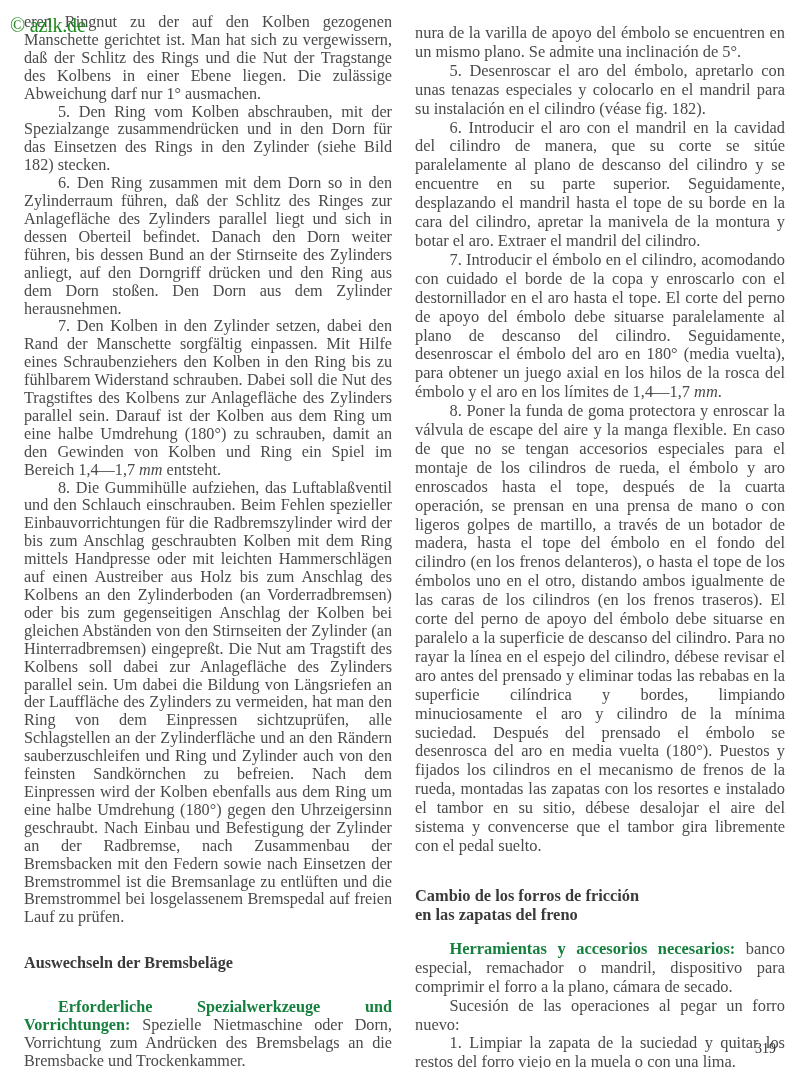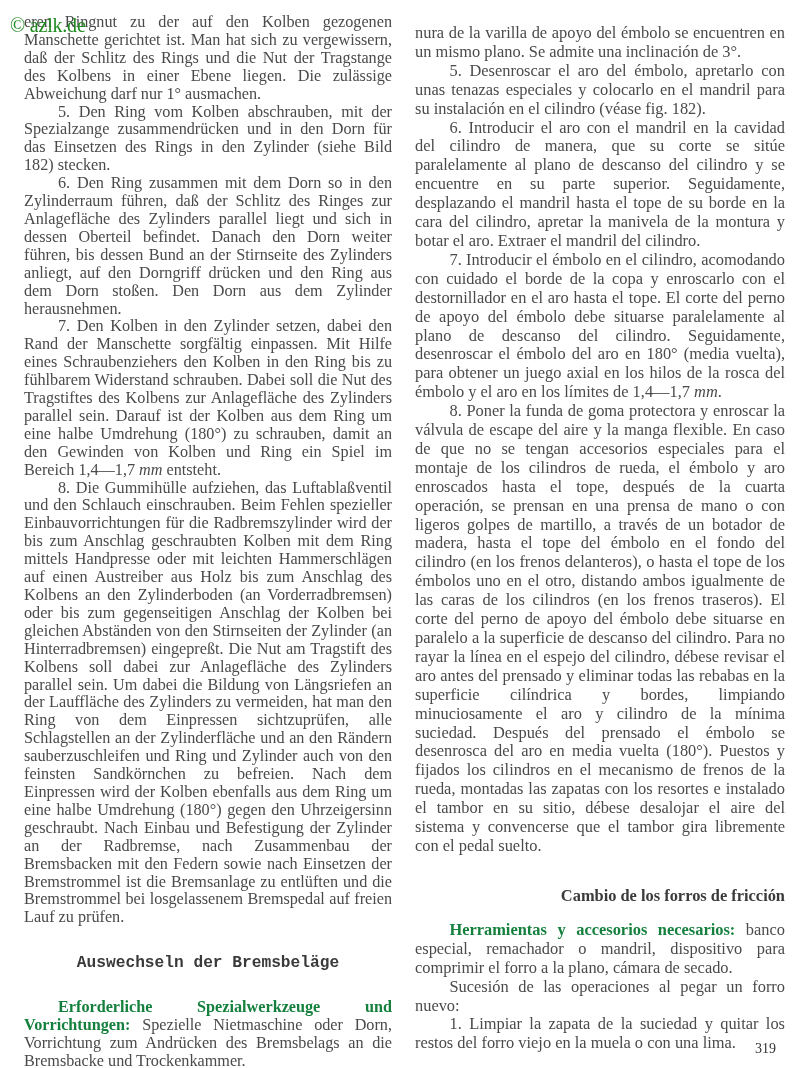--- a/index.html
+++ b/index.html
@@ -12,22 +12,22 @@
     font-size: 20px; color: #1f8a1f; z-index: 5; letter-spacing: -0.2px; margin-top: 8px;
   }
   .col {
     position: absolute; top: 14px; font-size: 16.2px; line-height: 17.9px; text-align: justify;
     hyphens: manual;
   }
   .col-left { left: 24px; width: 368px; }
   .col-right { left: 415px; width: 370px; top: 24px; line-height: 18.9px; font-size: 16.4px; }
   .col p { margin: 0; }
   .indent { text-indent: 2.1em; }
-  .heading { text-align: center; font-weight: bold; margin: 28px 0 26px 0 !important; color: #3a3a3a; font-family: Liberation Mono, monospace; }
-  .heading-right { text-align: right; font-weight: bold; margin: 30px 0 16px 0 !important; line-height: 19px; color: #3a3a3a; }
+  .heading { text-align: left; font-weight: bold; margin: 28px 0 26px 0 !important; color: #3a3a3a; }
+  .heading-right { text-align: left; font-weight: bold; margin: 30px 0 16px 0 !important; line-height: 19px; color: #3a3a3a; }
   b { color: #15803d; }
   .page-number {
     position: absolute; right: 24px; top: 1041px; font-size: 14px; color: #333;
   }
   .note { font-style: italic; }
 </style>
 </head>
 <body>
 
 <div class="watermark">© azlk.de</div>
@@ -37,26 +37,27 @@
   <p class="indent">5. Den Ring vom Kolben abschrauben, mit der Spezialzange zusammendrücken und in den Dorn für das Einsetzen des Rings in den Zylinder (siehe Bild 182) stecken.</p>
   <p class="indent">6. Den Ring zusammen mit dem Dorn so in den Zylinderraum führen, daß der Schlitz des Ringes zur Anlagefläche des Zylinders parallel liegt und sich in dessen Oberteil befindet. Danach den Dorn weiter führen, bis dessen Bund an der Stirnseite des Zylinders anliegt, auf den Dorngriff drücken und den Ring aus dem Dorn stoßen. Den Dorn aus dem Zylinder herausnehmen.</p>
   <p class="indent"><span>7. Den Kolben in den Zylinder setzen, dabei den Rand der Manschette sorgfältig einpassen. Mit Hilfe eines Schraubenziehers den Kolben in den Ring bis zu fühlbarem Widerstand schrauben. Dabei soll die Nut des Tragstiftes des Kolbens zur Anlagefläche des Zylinders parallel sein. Darauf ist der Kolben aus dem Ring um eine halbe Umdrehung (180°) zu schrauben, damit an den Gewinden von Kolben und Ring ein Spiel im Bereich 1,4—1,7 </span><span class="note">mm</span><span> entsteht.</span></p>
   <p class="indent">8. Die Gummihülle aufziehen, das Luftablaßventil und den Schlauch einschrauben. Beim Fehlen spezieller Einbauvorrichtungen für die Radbremszylinder wird der bis zum Anschlag geschraubten Kolben mit dem Ring mittels Handpresse oder mit leichten Hammerschlägen auf einen Austreiber aus Holz bis zum Anschlag des Kolbens an den Zylinderboden (an Vorderradbremsen) oder bis zum gegenseitigen Anschlag der Kolben bei gleichen Abständen von den Stirnseiten der Zylinder (an Hinterradbremsen) eingepreßt. Die Nut am Tragstift des Kolbens soll dabei zur Anlagefläche des Zylinders parallel sein. Um dabei die Bildung von Längsriefen an der Lauffläche des Zylinders zu vermeiden, hat man den Ring von dem Einpressen sichtzuprüfen, alle Schlagstellen an der Zylinderfläche und an den Rändern sauberzuschleifen und Ring und Zylinder auch von den feinsten Sandkörnchen zu befreien. Nach dem Einpressen wird der Kolben ebenfalls aus dem Ring um eine halbe Umdrehung (180°) gegen den Uhrzeigersinn geschraubt. Nach Einbau und Befestigung der Zylinder an der Radbremse, nach Zusammenbau der Bremsbacken mit den Federn sowie nach Einsetzen der Bremstrommel ist die Bremsanlage zu entlüften und die Bremstrommel bei losgelassenem Bremspedal auf freien Lauf zu prüfen.</p>
   <p class="heading">Auswechseln der Bremsbeläge</p>
   <p class="indent"><b>Erforderliche Spezialwerkzeuge und Vorrichtungen:</b><span> Spezielle Nietmaschine oder Dorn, Vorrichtung zum Andrücken des Bremsbelags an die Bremsbacke und Trockenkammer.</span></p>
 
 </div>
 
 <div class="col col-right">
-  <p>nura de la varilla de apoyo del émbolo se encuentren en un mismo plano. Se admite una inclinación de 3°.</p>
+  <p>nura de la varilla de apoyo del émbolo se encuentren en un mismo plano. Se admite una inclinación de 5°.</p>
   <p class="indent">5. Desenroscar el aro del émbolo, apretarlo con unas tenazas especiales y colocarlo en el mandril para su instalación en el cilindro (véase fig. 182).</p>
   <p class="indent">6. Introducir el aro con el mandril en la cavidad del cilindro de manera, que su corte se sitúe paralelamente al plano de descanso del cilindro y se encuentre en su parte superior. Seguidamente, desplazando el mandril hasta el tope de su borde en la cara del cilindro, apretar la manivela de la montura y botar el aro. Extraer el mandril del cilindro.</p>
   <p class="indent"><span>7. Introducir el émbolo en el cilindro, acomodando con cuidado el borde de la copa y enroscarlo con el destornillador en el aro hasta el tope. El corte del perno de apoyo del émbolo debe situarse paralelamente al plano de descanso del cilindro. Seguidamente, desenroscar el émbolo del aro en 180° (media vuelta), para obtener un juego axial en los hilos de la rosca del émbolo y el aro en los límites de 1,4—1,7 </span><span class="note">mm</span><span>.</span></p>
   <p class="indent">8. Poner la funda de goma protectora y enroscar la válvula de escape del aire y la manga flexible. En caso de que no se tengan accesorios especiales para el montaje de los cilindros de rueda, el émbolo y aro enroscados hasta el tope, después de la cuarta operación, se prensan en una prensa de mano o con ligeros golpes de martillo, a través de un botador de madera, hasta el tope del émbolo en el fondo del cilindro (en los frenos delanteros), o hasta el tope de los émbolos uno en el otro, distando ambos igualmente de las caras de los cilindros (en los frenos traseros). El corte del perno de apoyo del émbolo debe situarse en paralelo a la superficie de descanso del cilindro. Para no rayar la línea en el espejo del cilindro, débese revisar el aro antes del prensado y eliminar todas las rebabas en la superficie cilíndrica y bordes, limpiando minuciosamente el aro y cilindro de la mínima suciedad. Después del prensado el émbolo se desenrosca del aro en media vuelta (180°). Puestos y fijados los cilindros en el mecanismo de frenos de la rueda, montadas las zapatas con los resortes e instalado el tambor en su sitio, débese desalojar el aire del sistema y convencerse que el tambor gira libremente con el pedal suelto.</p>
   <div class="heading-right">
     <div>Cambio de los forros de fricción</div>
+    <div>en las zapatas del freno</div>
   </div>
   <p class="indent"><b>Herramientas y accesorios necesarios:</b><span> banco especial, remachador o mandril, dispositivo para comprimir el forro a la plano, cámara de secado.</span></p>
   <p class="indent">Sucesión de las operaciones al pegar un forro nuevo:</p>
   <p class="indent">1. Limpiar la zapata de la suciedad y quitar los restos del forro viejo en la muela o con una lima.</p>
 </div>
 
 <div class="page-number">319</div>
 
 </body></html>

